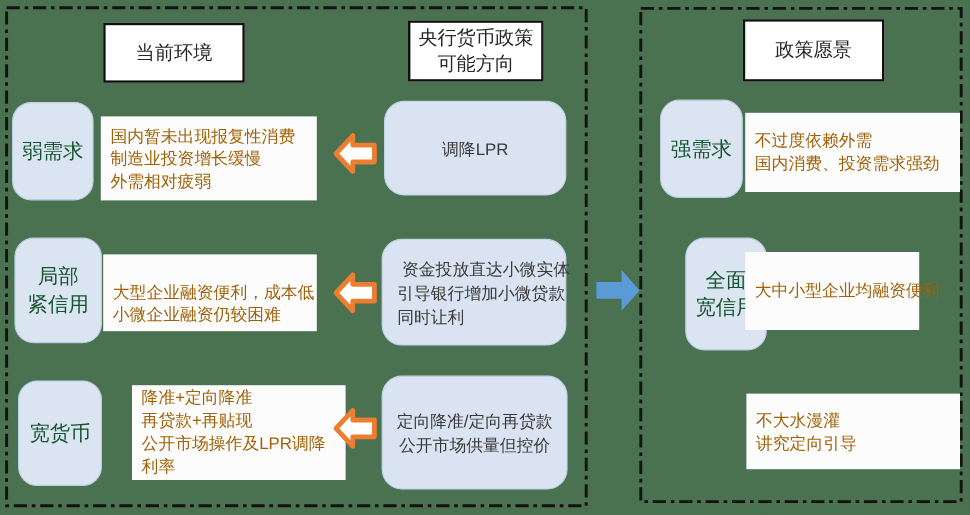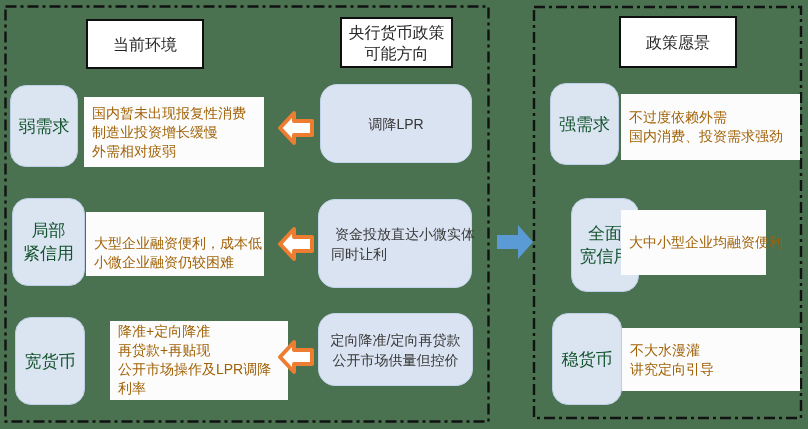--- a/index.html
+++ b/index.html
@@ -68,23 +68,24 @@
     <div class="tline">降准+定向降准</div>
     <div class="tline">再贷款+再贴现</div>
     <div class="tline wrap">公开市场操作及LPR调降利率</div>
   </div>
 
   <div class="abs pol" style="left:320px;top:84px;width:152px;height:79px;">
     <div class="tline">调降LPR</div>
   </div>
   <div class="abs pol leftalign" style="left:318px;top:199px;width:154px;height:89px;">
     <div class="tline" style="padding-left:4px;">资金投放直达小微实体</div>
+    <div class="tline">引导银行增加小微贷款</div>
     <div class="tline">同时让利</div>
   </div>
-  <div class="abs pol" style="left:318px;top:313px;width:155px;height:73px;">
+  <div class="abs pol" style="left:318px;top:313px;width:155px;height:95px;">
     <div class="tline">定向降准/定向再贷款</div>
     <div class="tline">公开市场供量但控价</div>
   </div>
 
   <svg class="abs" style="left:277px;top:108px;" width="38" height="40" viewBox="0 0 38 40">
     <polygon points="3,20 17,5 17,13 35,13 35,27 17,27 17,35" fill="#ffffff" stroke="#ED7D31" stroke-width="4" stroke-linejoin="round"></polygon>
   </svg>
   <svg class="abs" style="left:277px;top:224px;" width="38" height="40" viewBox="0 0 38 40">
     <polygon points="3,20 17,5 17,13 35,13 35,27 17,27 17,35" fill="#ffffff" stroke="#ED7D31" stroke-width="4" stroke-linejoin="round"></polygon>
   </svg>
@@ -105,21 +106,18 @@
   </div>
 
   <div class="abs lbl" style="left:550px;top:198px;width:68px;height:94px;margin-left:21px;">
     <div class="tline">全面</div>
     <div class="tline">宽信用</div>
   </div>
   <div class="abs txt" style="left:621px;top:210px;width:145px;height:65px;">
     <div class="tline">大中小型企业均融资便利</div>
   </div>
 
-  <div class="abs lbl" style="left:552px;top:313px;width:70px;height:92px;">
-    <div class="tline">稳货币</div>
-  </div>
   <div class="abs txt" style="left:622px;top:328px;width:178px;height:63px;">
     <div class="tline">不大水漫灌</div>
     <div class="tline">讲究定向引导</div>
   </div>
 
 </div>
 
 </body></html>

